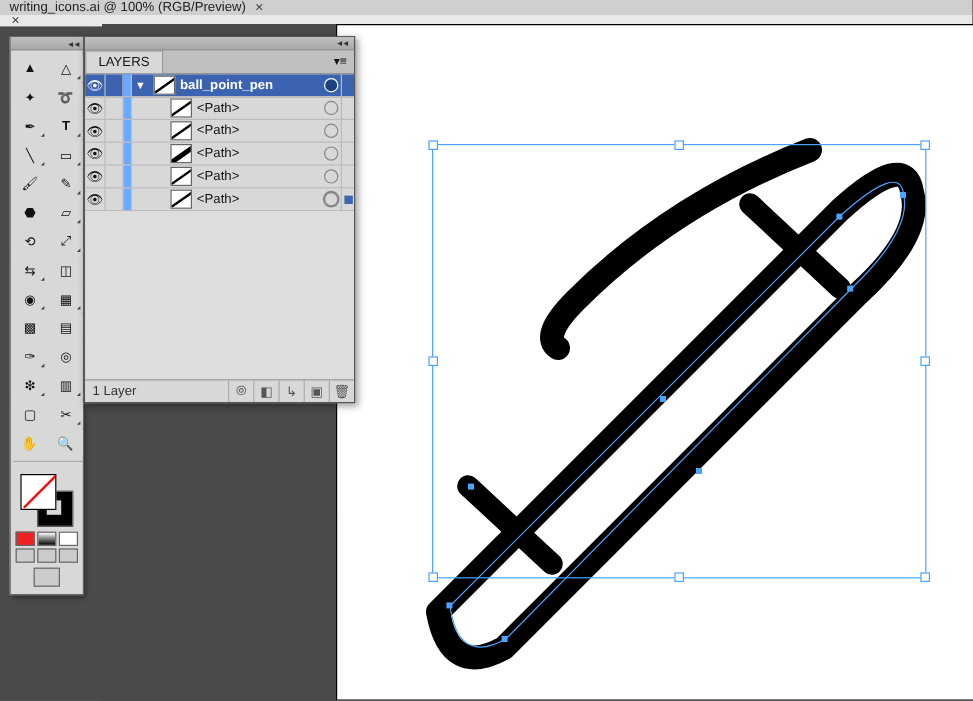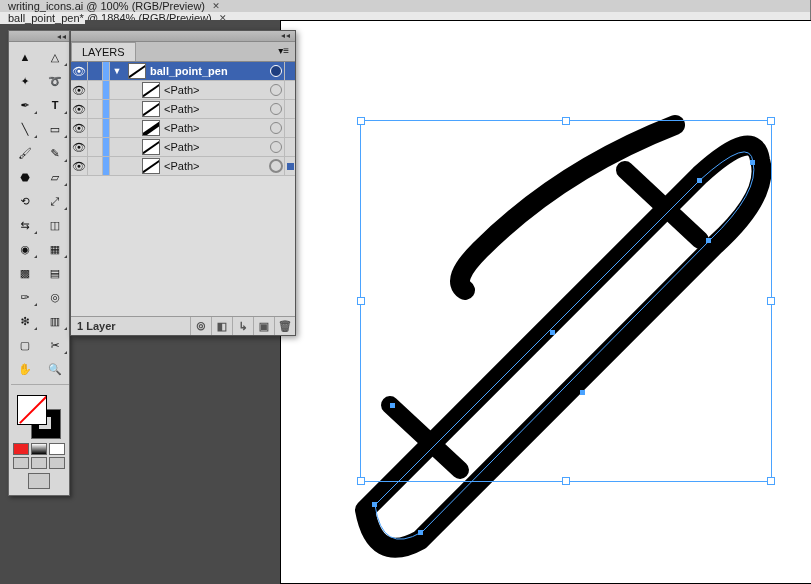--- a/index.html
+++ b/index.html
@@ -49,37 +49,36 @@
   .thumb{width:16px;height:14px;margin:0 4px;background:#fff;border:1px solid #666;position:relative;overflow:hidden;}
   .thumb .diag{position:absolute;left:-2px;top:6px;width:22px;height:2px;background:#000;transform:rotate(-35deg);}
   .lname{flex:1;white-space:nowrap;overflow:hidden;}
   .lrow.sel .lname{font-weight:bold;}
   .target{width:16px;display:flex;align-items:center;justify-content:center;}
   .target .ring{width:10px;height:10px;border:1px solid #888;border-radius:50%;}
   .lrow.sel .target .ring{border-color:#fff;background:#1e3e80;}
   .selcol{width:10px;height:100%;border-left:1px solid #bbb;display:flex;align-items:center;justify-content:center;}
   .selcol .sq{width:7px;height:7px;background:#3b63b0;}
   .blank{height:140px;background:#ddd;}
-  .status{display:flex;align-items:center;border-top:1px solid #999;background:#d8d8d8;height:18px;font-weight:bold;}
+  .status{display:flex;align-items:center;border-top:1px solid #999;background:#d8d8d8;height:18px;}
   .status .txt{flex:1;padding-left:6px;color:#333;}
   .status .ibtn{width:20px;height:100%;display:flex;align-items:center;justify-content:center;border-left:1px solid #aaa;color:#555;}
   svg{display:block;}
 </style>
 </head>
 <body>
 
 <div class="app">
 
   <div class="doc-tabs">
     <div class="doc-tab">
       <span>writing_icons.ai @ 100% (RGB/Preview)</span>
       <span class="close">✕</span>
     </div>
     <div class="doc-tab active">
-      <span>ball_point_pen* @ 1884% (RGB/Preview)</span>
       <span class="close">✕</span>
     </div>
   </div>
 
   <div class="canvas-wrap">
     <div class="artboard">
 
       <svg viewBox="0 0 540 560" width="540" height="560" style="position:absolute;left:0;top:0;">
         <g stroke="#000" fill="none" stroke-linecap="round" stroke-linejoin="round">
 

